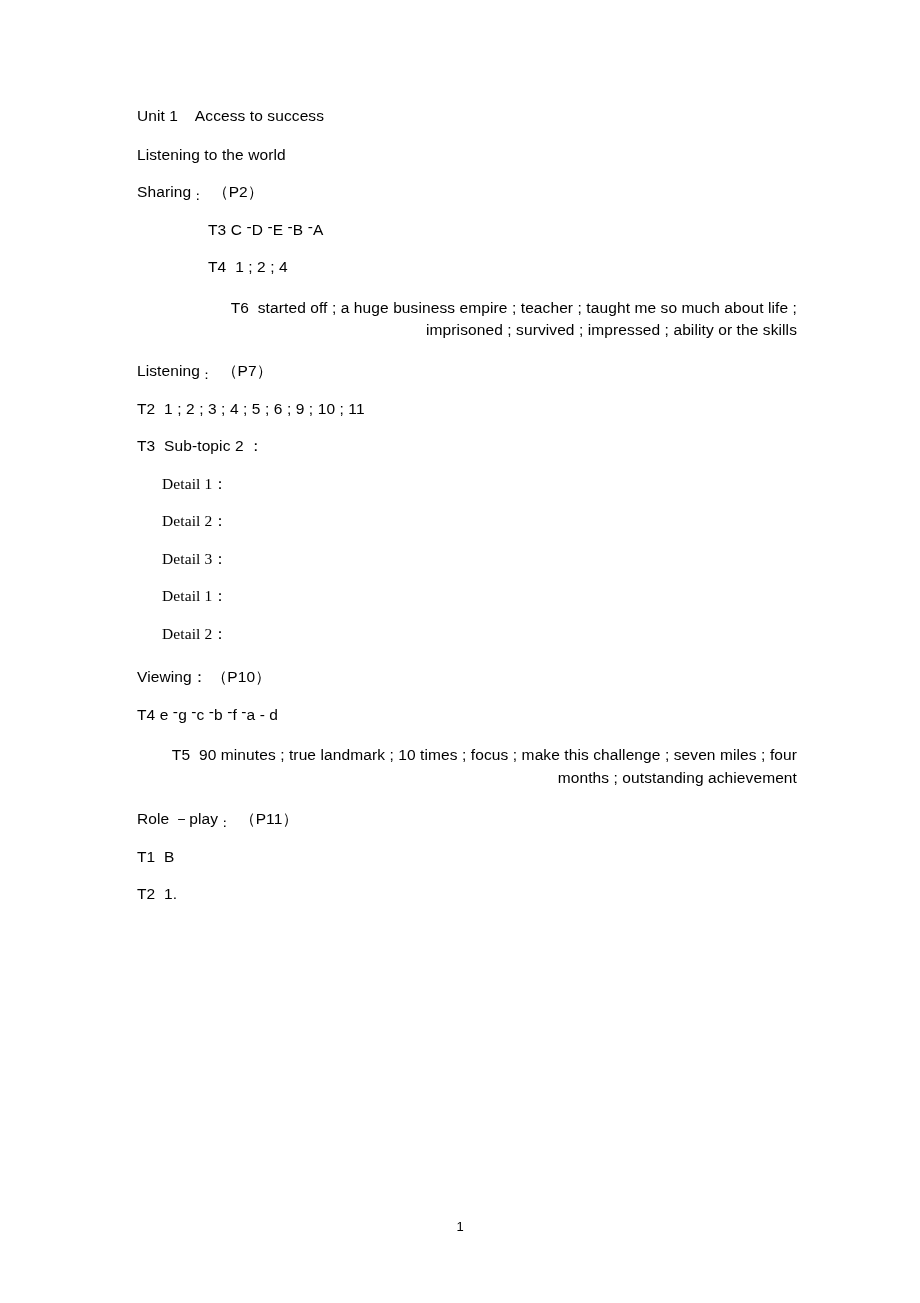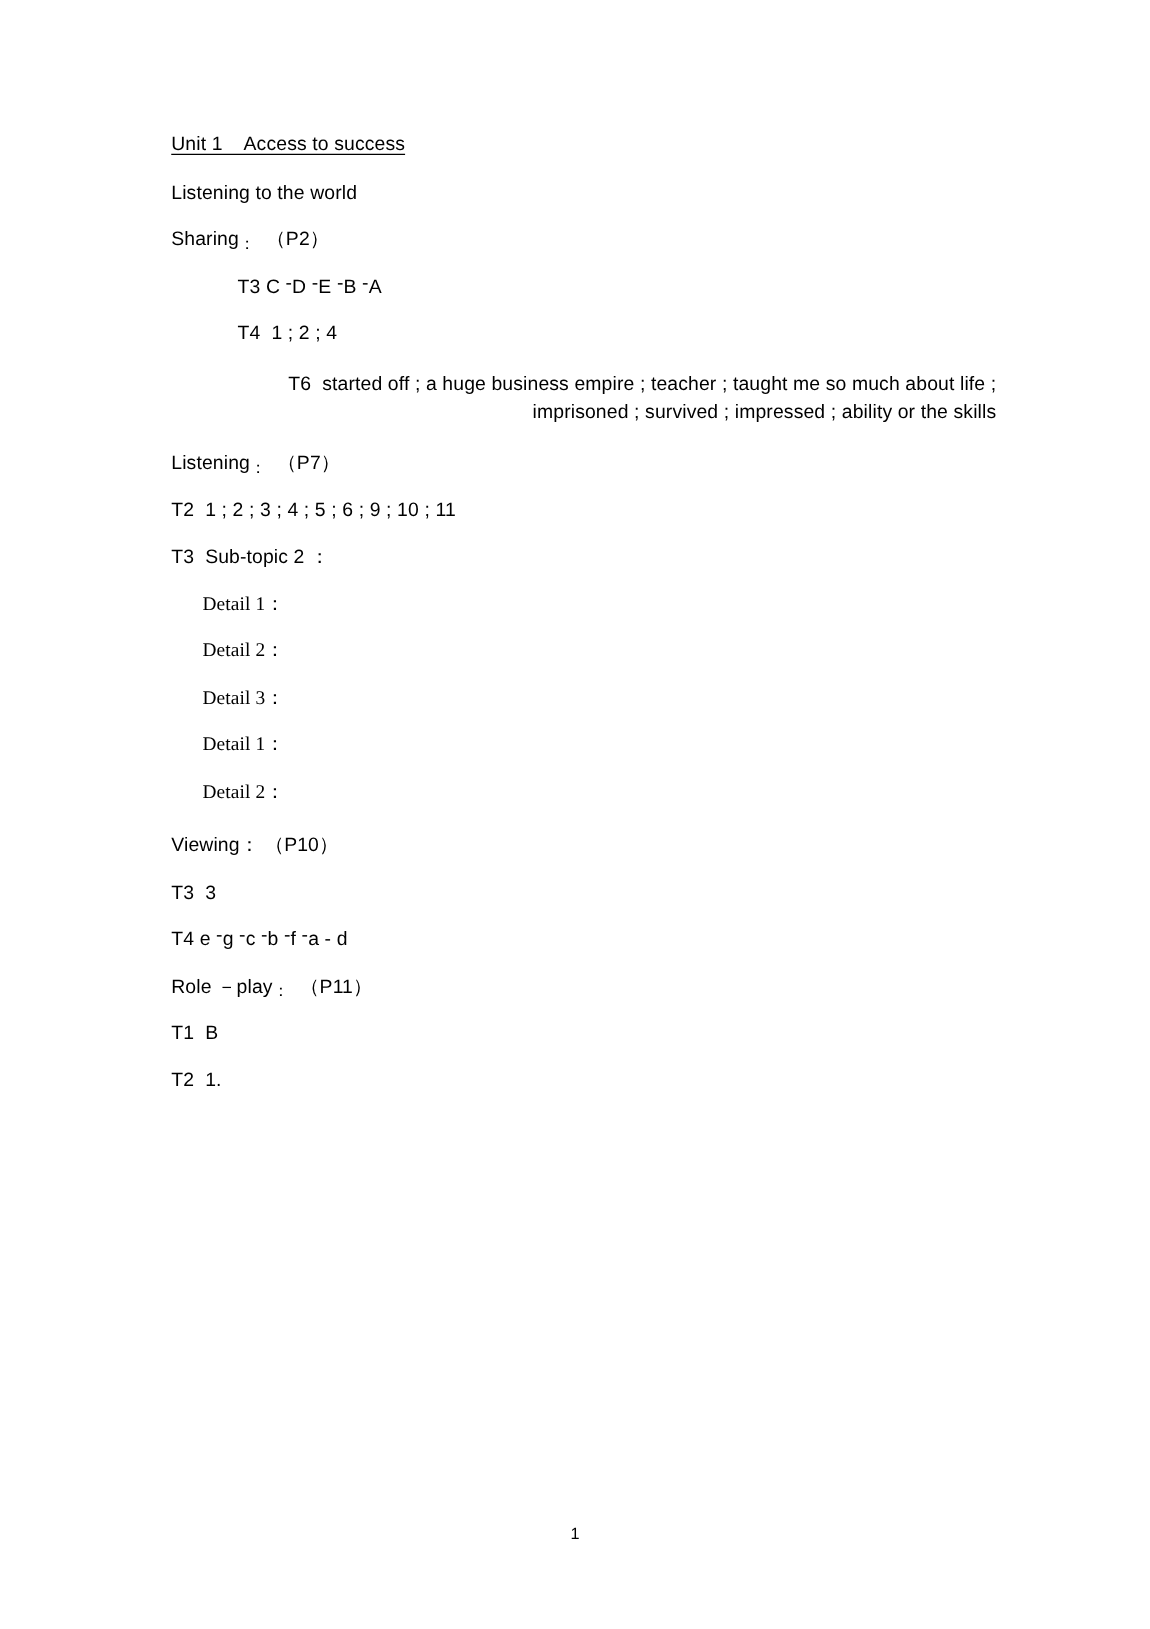--- a/index.html
+++ b/index.html
@@ -33,25 +33,24 @@
     letter-spacing: 0.1px;
   }
   .line.wrap {
     line-height: 1.45;
     text-align: right;
   }
   .title-line {
     margin-bottom: 23px;
   }
   .title-text {
-    text-decoration: underline;
     text-underline-offset: 3px;
     white-space: pre;
   }
-  .ind-t { margin-left: 53px; }
+  .ind-t { margin-left: 71px; }
   .ind-detail { margin-left: 25px; font-family: Liberation Serif, serif; }
   .raise {
     position: relative;
     top: -3px;
     display: inline-block;
   }
   .lowcolon {
     position: relative;
     top: 3px;
     display: inline-block;
@@ -100,24 +99,24 @@
     <p class="line ind-detail">Detail 1：</p>
     <p class="line ind-detail">Detail 2：</p>
     <p class="line ind-detail">Detail 3：</p>
 
 
     <p class="line ind-detail">Detail 1：</p>
     <p class="line ind-detail" style="margin-bottom:28px;">Detail 2：</p>
 
     <p class="line"><span>Viewing</span><span>：</span><span>&nbsp;</span><span>（P10）</span></p>
 
-    <p class="line">T3  3</p>
 
     <p class="line"><span>T4</span><span>&nbsp;</span><span>e <span class="raise">-</span>g <span class="raise">-</span>c <span class="raise">-</span>b <span class="raise">-</span>f <span class="raise">-</span>a - d</span></p>
 
+    <p class="line wrap">T5  90 minutes ; true landmark ; 10 times ; focus ; make this challenge ; seven miles ; four months ; outstanding achievement</p>
 
 
     <p class="line"><span>Role －play</span><span class="lowcolon">：</span><span>&nbsp;&nbsp;</span><span>（P11）</span></p>
 
     <p class="line">T1  B</p>
 
     <p class="line">T2  1.</p>
 
   </div>
 

